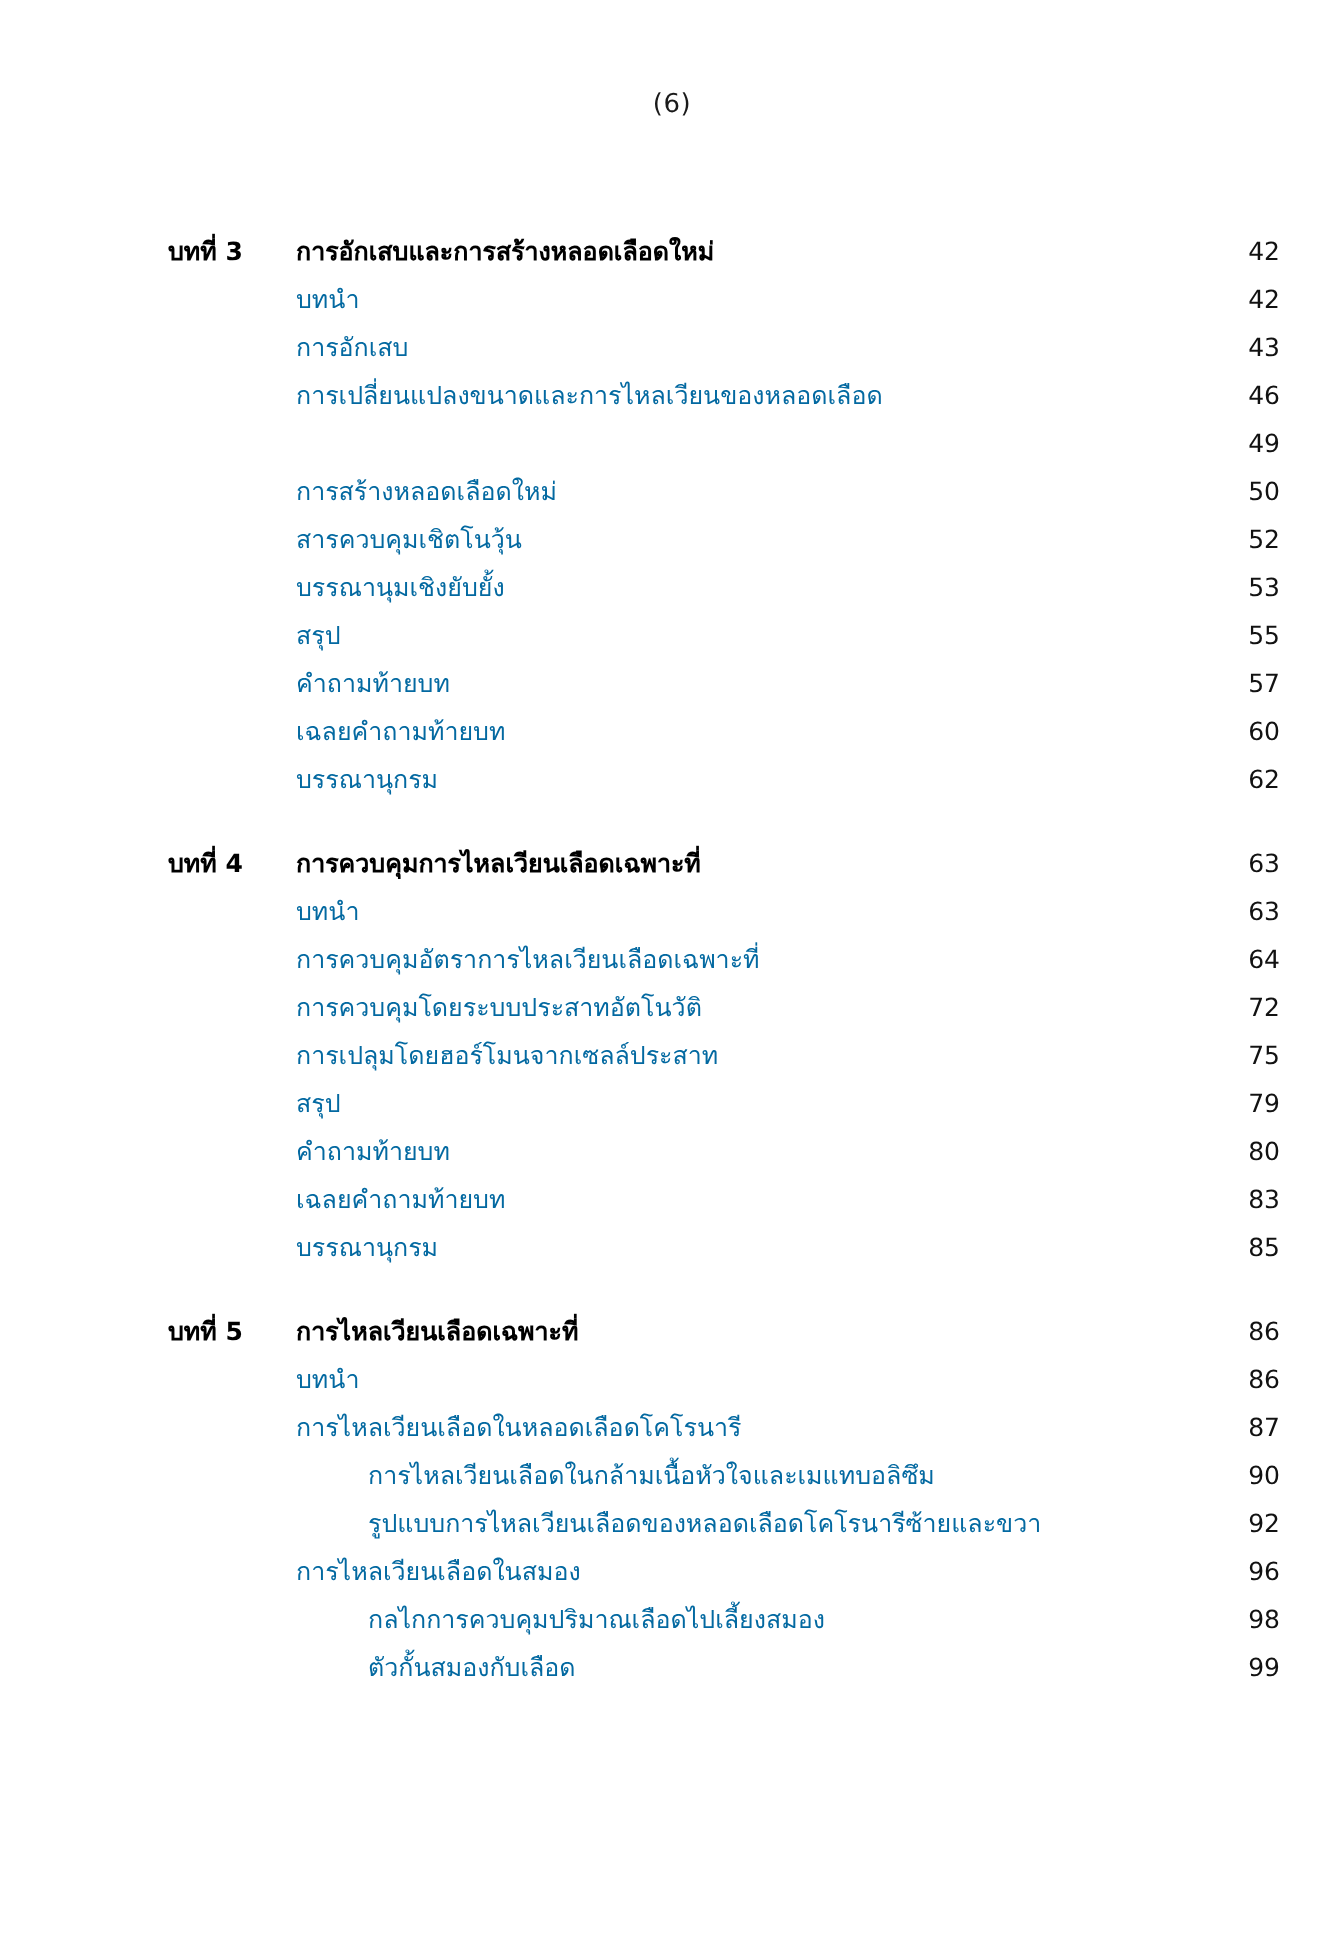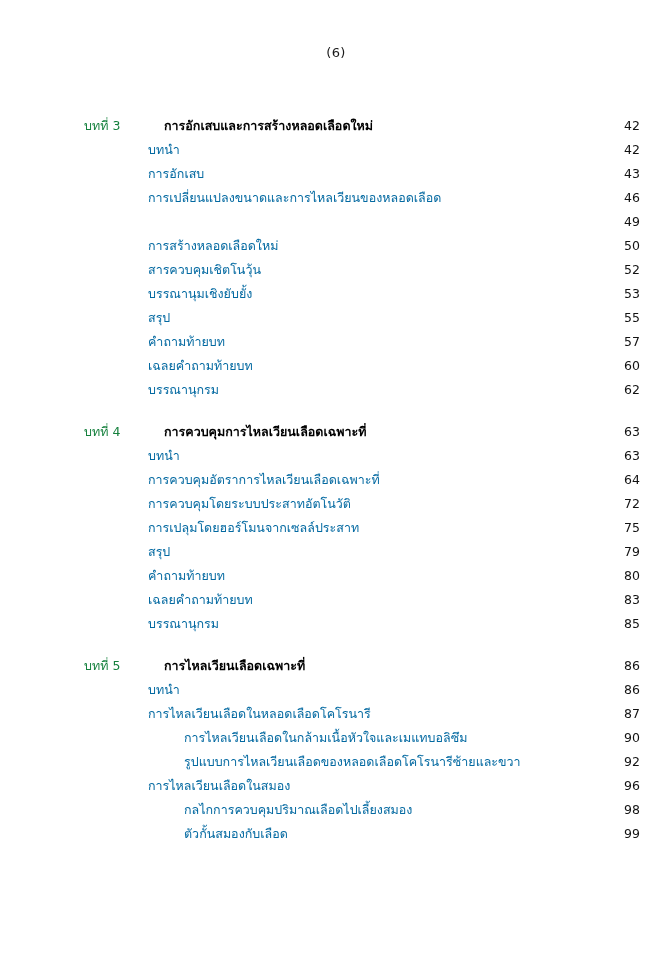--- a/index.html
+++ b/index.html
@@ -58,28 +58,27 @@
   .row .page {
     flex: 0 0 auto;
     width: 34px;
     text-align: right;
     font-size: 12.5px;
     color: #121212;
   }
   .chapter-row .chap-no {
     flex: 0 0 auto;
     width: 64px;
-    font-weight: normal;
+    font-weight: bold;
     font-size: 12.5px;
-    color: #15803d;
+    color: #000000;
   }
   .chapter-row .label {
     font-weight: bold;
     color: #000000;
-    margin-left: 16px;
   }
   .lvl1 .label {
     padding-left: 64px;
   }
   .lvl2 .label {
     padding-left: 100px;
   }
 </style>
 </head>
 <body>

